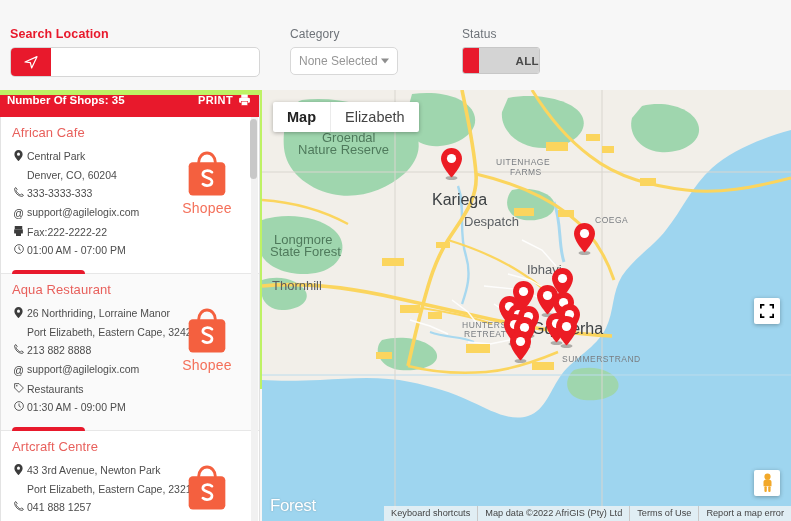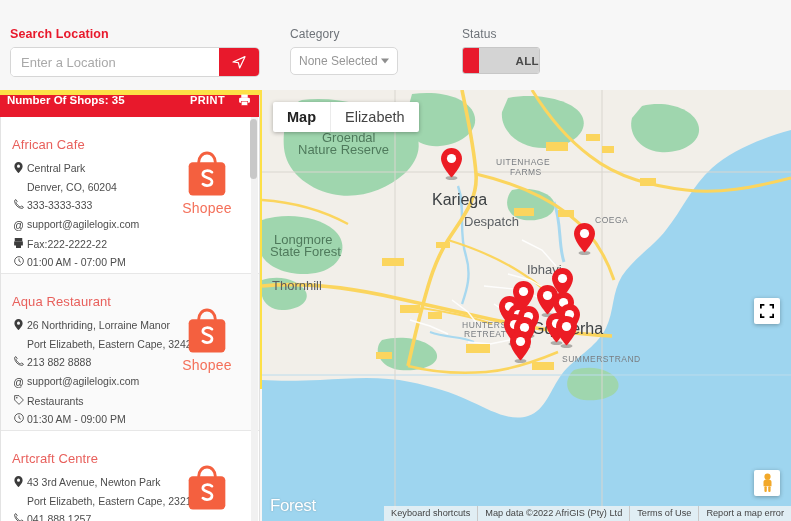--- a/index.html
+++ b/index.html
@@ -2,21 +2,21 @@
 <html><head>
 <meta charset="utf-8">
 <style>
   * { box-sizing: border-box; margin: 0; padding: 0; }
   html, body {
     width: 791px; height: 521px;
     overflow: hidden;
     font-family: "Liberation Sans", sans-serif;
     background: #f7f7f7;
   }
-  #app { position: relative; width: 791px; height: 389px; background: #fde047; }
+  #app { position: relative; width: 791px; height: 389px; background: #bef264; }
 
   
   .topbar {
     position: absolute; left: 0; top: 0; width: 791px; height: 90px;
     background: #f7f7f7;
   }
   .field { position: absolute; }
   .field-label {
     font-size: 12px; color: #6d7278; margin-bottom: 6px; display: block;
     letter-spacing: .1px;
@@ -70,29 +70,29 @@
   .sidebar {
     position: absolute; left: 0; top: 95px; width: 260px; height: 426px;
     background: #fff; border-right: 1px solid #e0e0e0;
   }
   .sb-header {
     height: 22px; background: #e8192c; color: #fff;
     display: flex; align-items: center; justify-content: space-between;
     padding: 0 8px 12px 7px; font-size: 11.5px; font-weight: 600;
   }
   .print-btn {
-    display: flex; align-items: center; gap: 13px; cursor: pointer;
+    display: flex; align-items: center; gap: 5px; cursor: pointer;
     font-size: 11px; font-weight: 600; letter-spacing: .4px; color: #fff;
   }
   .shop-list {
     position: relative; height: 404px; overflow: hidden;
     border-left: 1px solid #e3e3e3;
   }
   .shop-card {
-    position: relative; padding: 20px 12px 12px 11px;
+    position: relative; padding: 8px 12px 12px 11px;
     border-bottom: 1px solid #e7e7e7; background: #fff;
     height: 157px;
   }
   .shop-card.alt { background: #fafafa; }
   .shop-name {
     color: #e8605c; font-size: 13px; margin-bottom: 9px; letter-spacing: .1px;
   }
   .shop-rows { font-size: 10.5px; color: #4d4d4d; }
   .shop-row { display: flex; align-items: flex-start; margin-bottom: 4.5px; line-height: 1.35; }
   .shop-row .ico {
@@ -175,21 +175,20 @@
 </head>
 <body>
 
 <div id="app">
 
   <div class="topbar">
 
     <div class="field" id="search-field">
       <span class="field-label accent">Search Location</span>
       <div class="search-wrap">
-        <input type="text" placeholder="Enter a Location" style="">
         <button class="search-btn">
           <svg width="16" height="16" viewBox="0 0 24 24">
             <path d="M3 12 L21 4 L13 21 L11 13 Z" fill="none" stroke="#fff" stroke-width="1.8" stroke-linejoin="round"></path>
           </svg>
         </button>
       </div>
     </div>
 
     <div class="field" id="category-field">
       <span class="field-label">Category</span>

